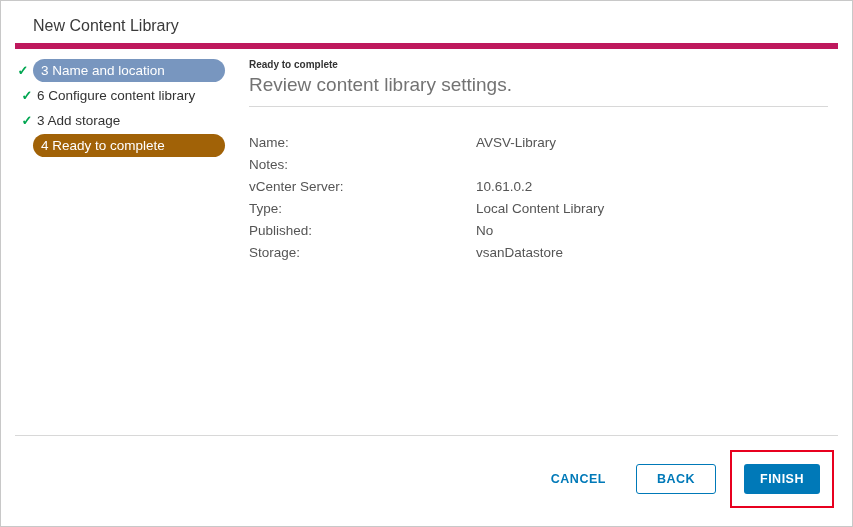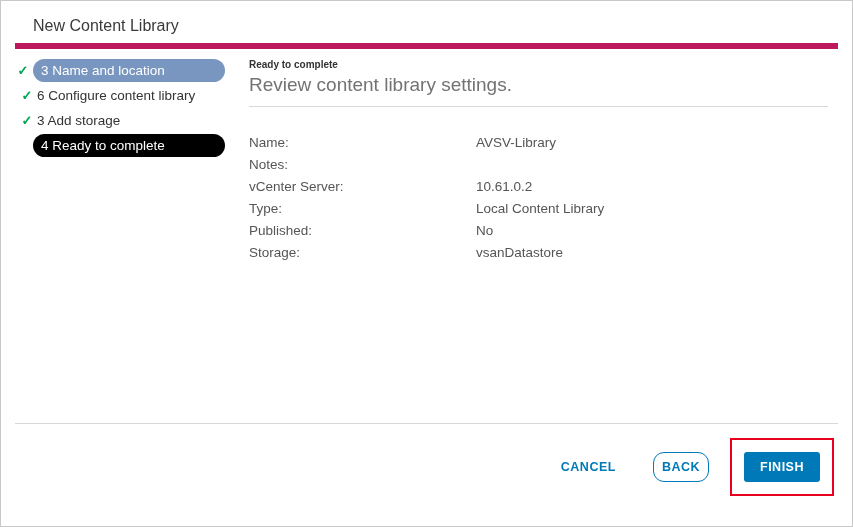--- a/index.html
+++ b/index.html
@@ -55,21 +55,21 @@
     color: #fff;
   }
   .step.completed.filled .check { color: #00a651; position: relative; left: -18px; }
   
   .step.completed.filled { position: relative; margin-left: 18px; padding-left: 8px; }
   .step.completed.filled .check { position: absolute; left: -18px; }
   .step.completed.plain {
     margin-left: 0;
   }
   .step.active {
-    background: #000000;
+    background: #a16207;
     color: #fff;
     margin-left: 18px;
     padding-left: 8px;
   }
   .content {
     flex: 1;
     padding: 0 10px 0 24px;
   }
   .content-title {
     font-size: 10px;
@@ -93,45 +93,45 @@
     row-gap: 18px;
     column-gap: 10px;
     font-size: 13.5px;
     color: #555;
     gap: 7px;
   }
   .summary .label { color: #555; }
   .summary .value { color: #555; }
   .footer {
     border-top: 1px solid #d8d8d8;
-    margin: 16px 14px;
+    margin: 4px 14px;
     padding: 14px 4px 14px 4px;
     display: flex;
     justify-content: flex-end;
     align-items: center;
-    gap: 21px;
+    gap: 14px;
   }
   .btn {
     font-size: 12.5px;
     font-weight: 600;
     letter-spacing: 0.5px;
     padding: 8px 16px;
     cursor: pointer;
     border: none;
     background: transparent;
     font-family: inherit;
   }
   .btn-cancel {
     color: #0079b8;
   }
   .btn-back {
     color: #0079b8;
     border: 1px solid #0079b8;
-    border-radius: 11px;
-    padding: 7px 8px;
+    border-radius: 3px;
+    padding: 7px 20px;
   }
   .btn-finish {
     background: #0079b8;
     color: #fff;
     border-radius: 3px;
     padding: 8px 16px;
   }
   .finish-wrap {
     border: 2.5px solid #e8001f;
     padding: 12px;

